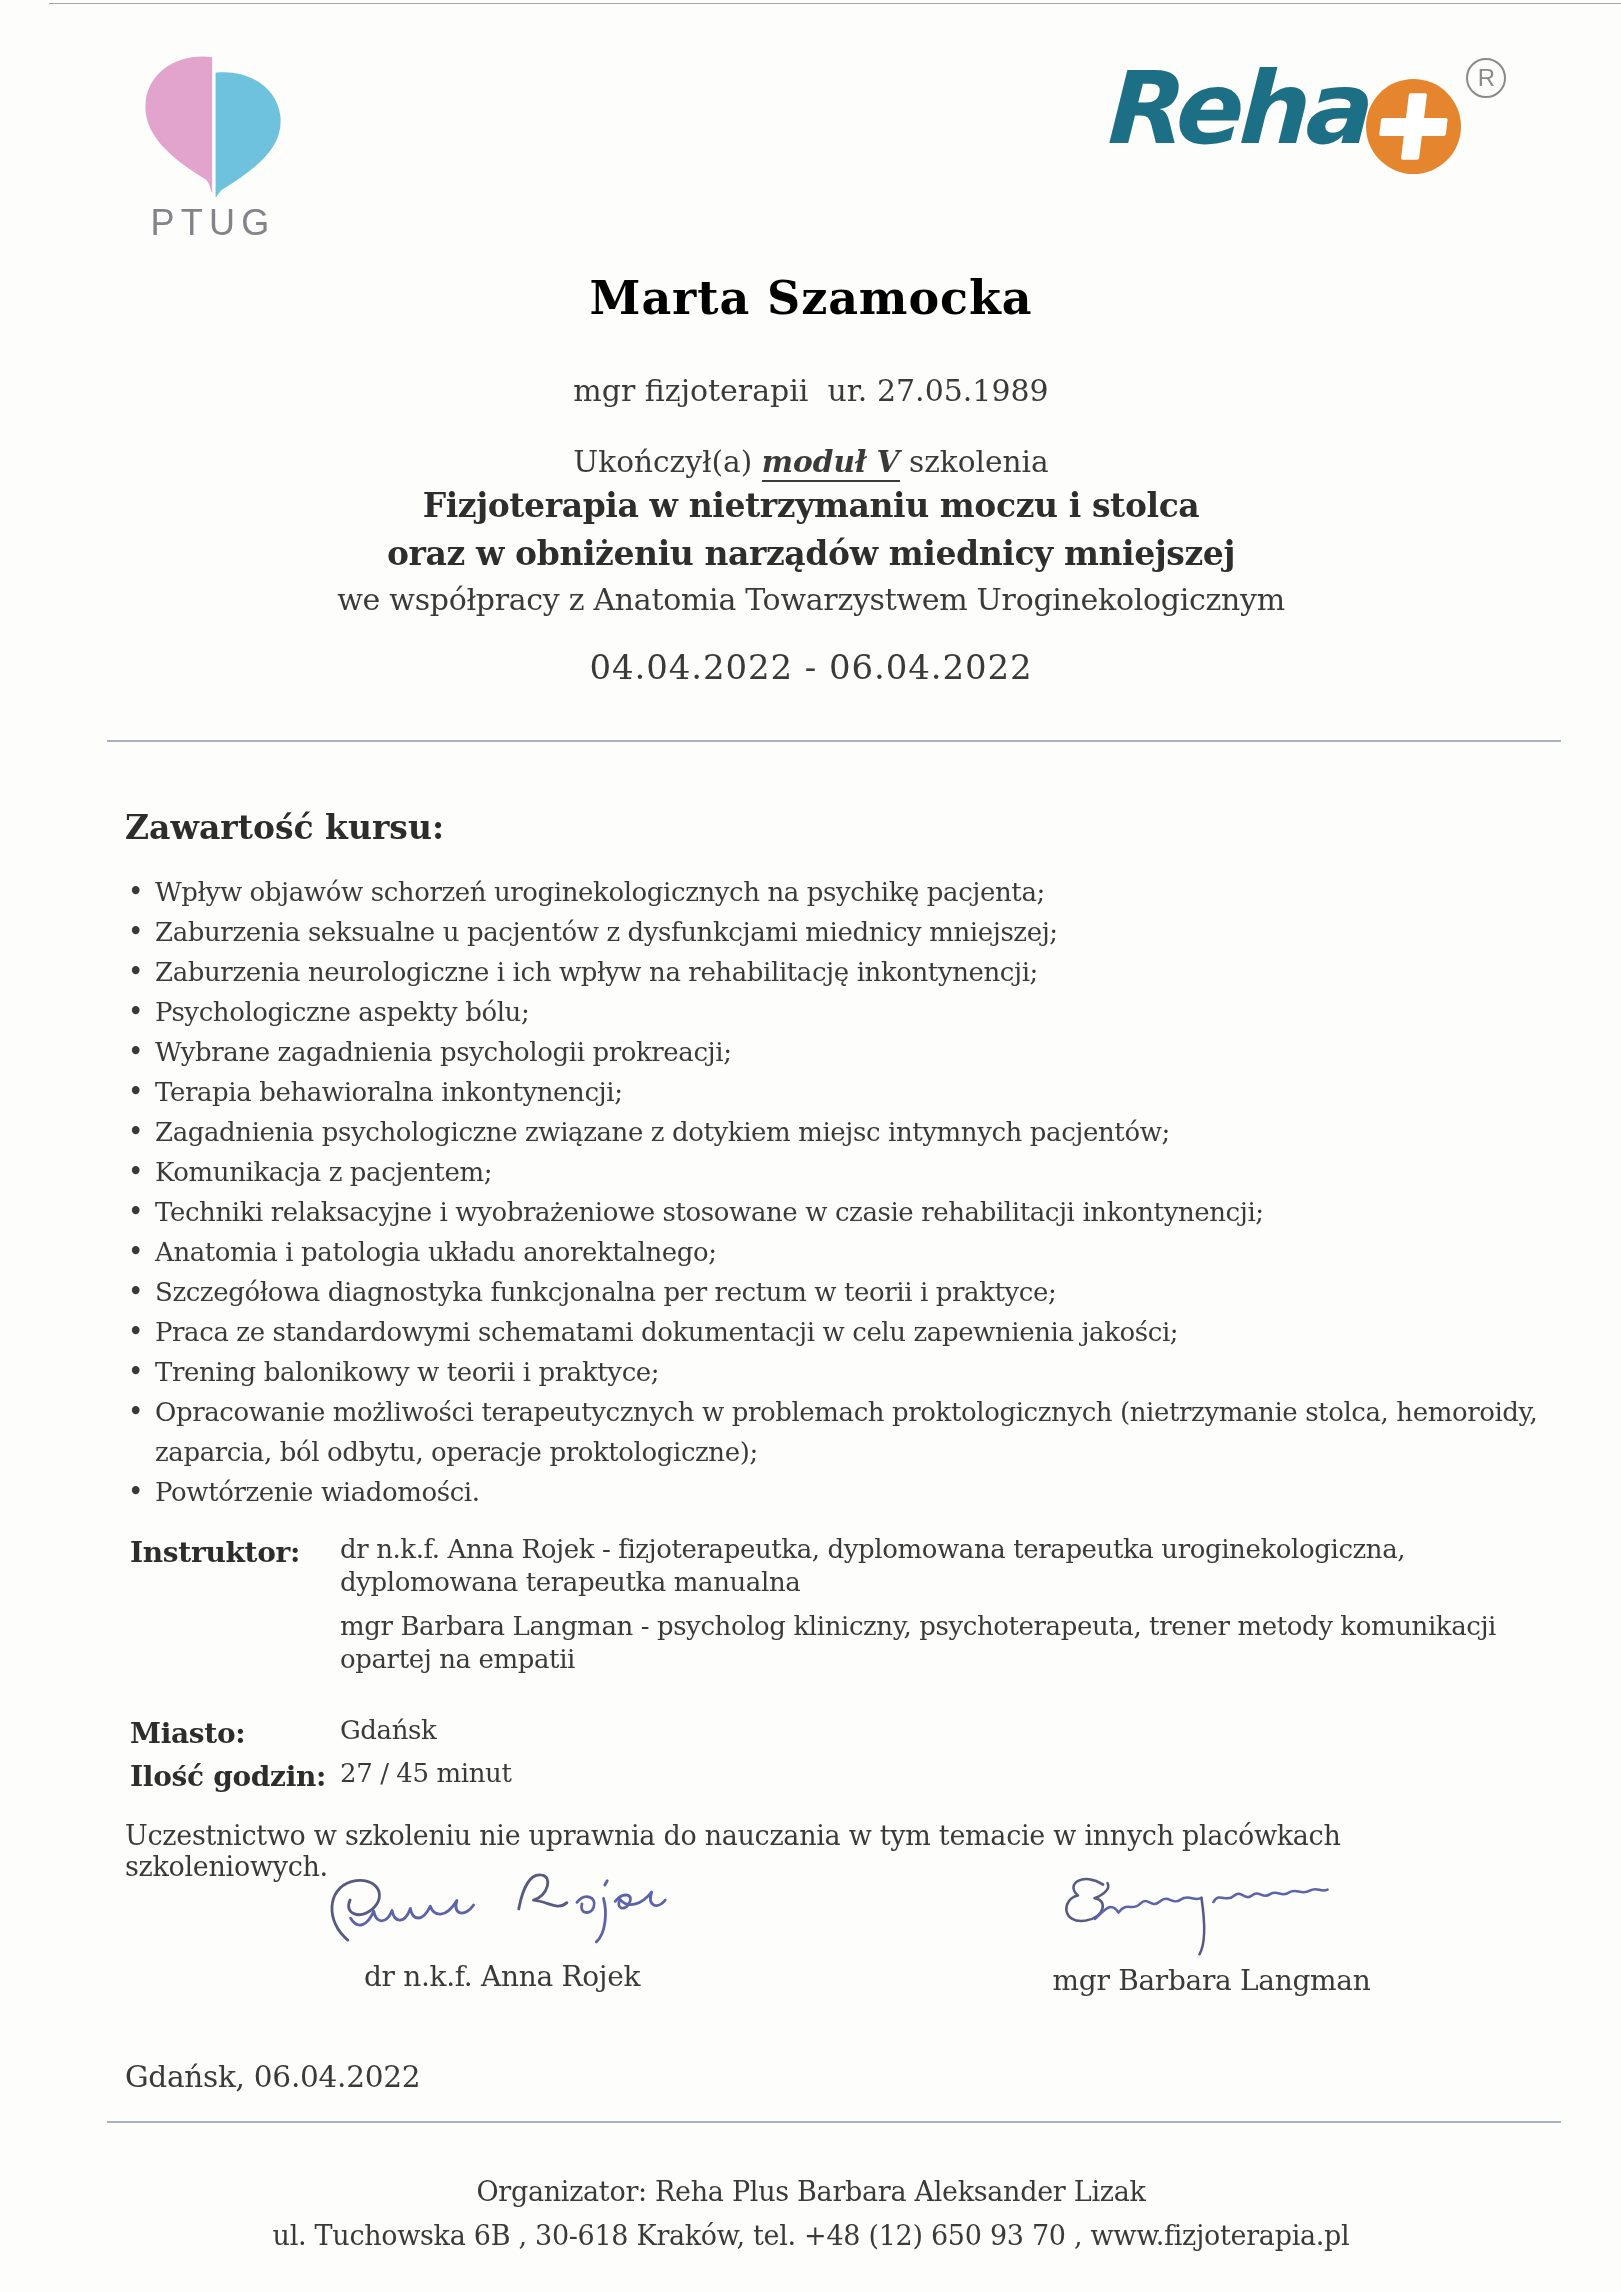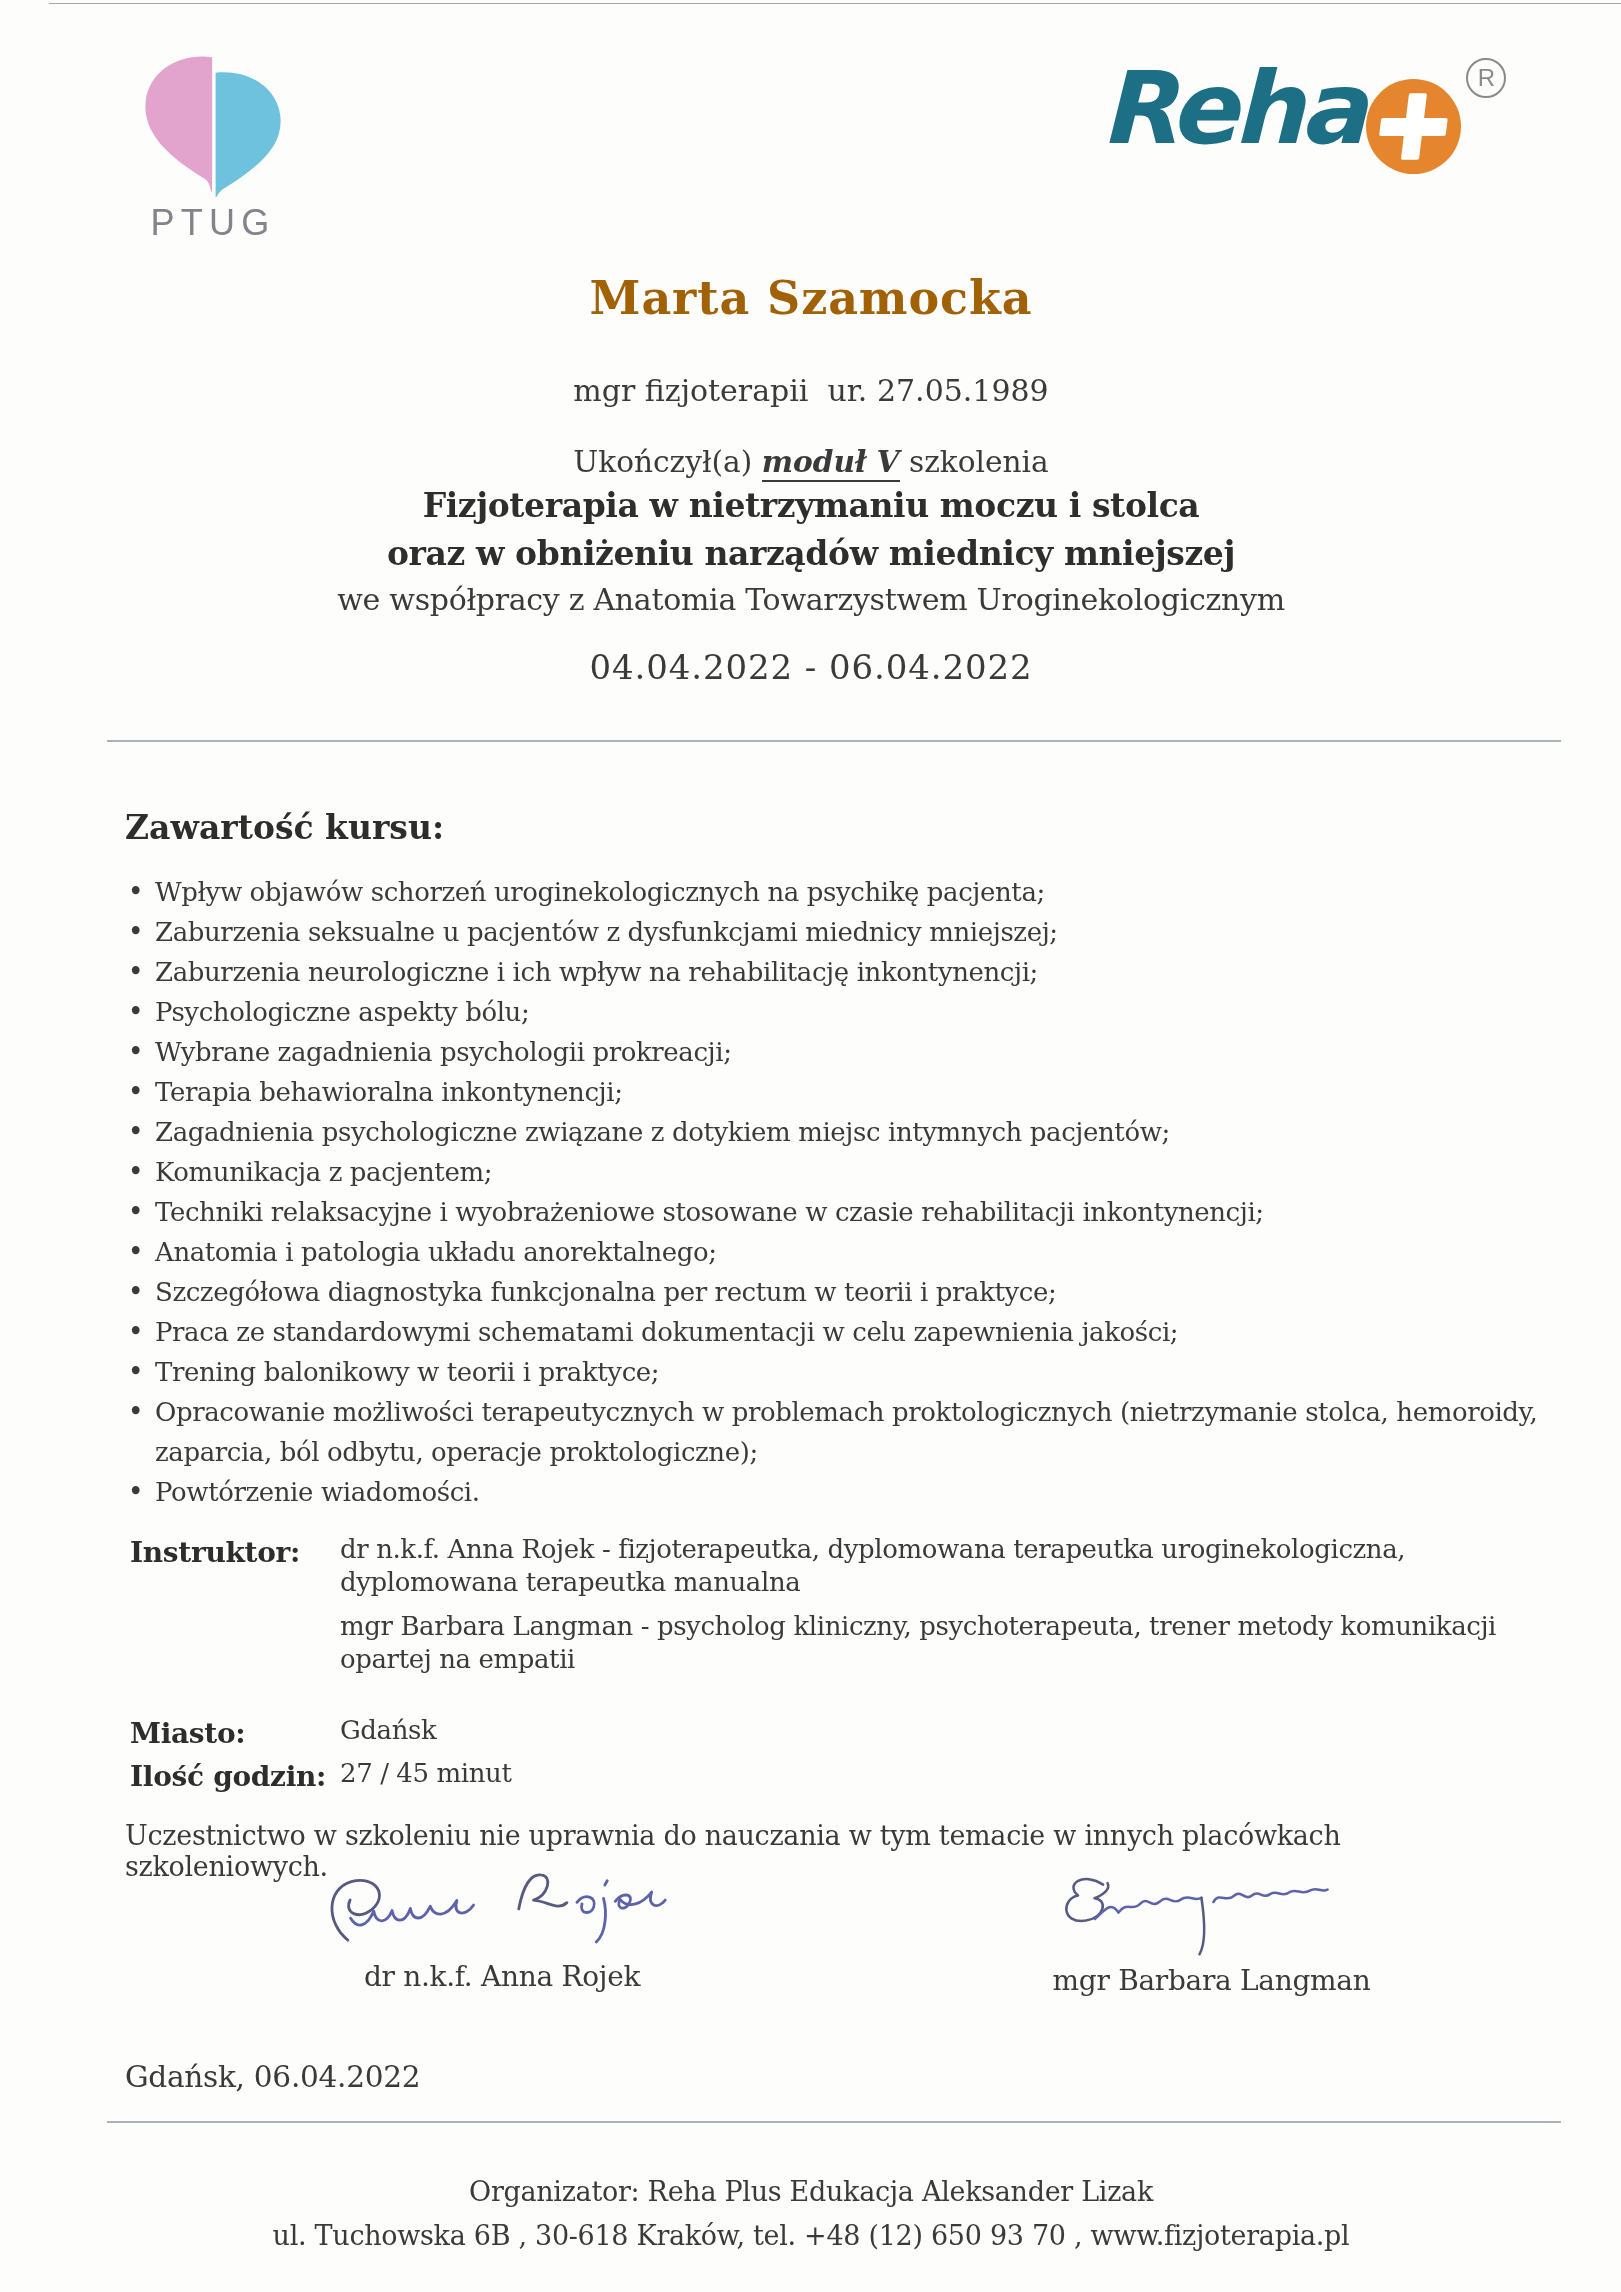--- a/index.html
+++ b/index.html
@@ -20,21 +20,21 @@
   .reha-text{font-family:"DejaVu Sans",sans-serif;font-weight:bold;font-style:italic;
     font-size:100px;line-height:1.05;letter-spacing:-4.5px;color:var(--reha-teal,#1d6f86);
     transform:skewX(-3deg);}
   .reha-circle{width:95px;height:95px;margin-left:-3.6px;margin-top:23px;flex:none;}
   .reha-reg{width:36px;height:36px;margin-left:5.4px;margin-top:1.8px;border:2.7px solid var(--reha-registered-gray,#8a8a8a);
     border-radius:50%;display:flex;align-items:center;justify-content:center;
     font-family:"Liberation Sans",sans-serif;font-size:24px;color:var(--reha-registered-gray,#8a8a8a);}
 
   
   .center-line{position:absolute;left:0;width:100%;text-align:center;}
-  .person-name{top:271px;font-size:46px;font-weight:bold;color:#a16207;letter-spacing:0.9px;}
+  .person-name{top:271px;font-size:46px;font-weight:bold;color:#000000;letter-spacing:0.9px;}
   .person-sub{top:373px;font-size:30px;white-space:pre-wrap;}
   .completion{top:444px;font-size:29.6px;}
   .completion .module{font-style:italic;font-weight:bold;border-bottom:2.7px solid #3a3a3a;padding-bottom:0.9px;}
   .course-t1{top:486px;font-size:33px;font-weight:bold;color:#2e2e2e;letter-spacing:-0.4px;}
   .course-t2{top:534px;font-size:33px;font-weight:bold;color:#2e2e2e;letter-spacing:-0.4px;}
   .coop{top:582px;font-size:30px;letter-spacing:-0.3px;}
   .dates{top:647px;font-size:34px;letter-spacing:0.9px;}
 
   .divider{position:absolute;left:107px;right:61px;height:1.8px;background:var(--divider,#a9b3bd);}
   .divider-1{top:740px;}
@@ -170,17 +170,17 @@
       <path class="sig-stroke dk" d="M196,56 C200,86 202,116 192,132"></path>
       <path class="sig-stroke" d="M212,62 C220,48 230,64 240,54 C250,45 254,62 264,54 C274,46 278,60 288,53 C298,46 304,58 314,51 C324,44 330,56 342,49 C352,43 356,52 366,48"></path>
     </svg>
     <div class="sig-caption">mgr Barbara Langman</div>
   </div>
 
   <div class="place-date">Gdańsk, 06.04.2022</div>
 
   <div class="divider divider-2"></div>
 
-  <div class="footer-line footer-1">Organizator: Reha Plus Edukacja Aleksander Lizak</div>
+  <div class="footer-line footer-1">Organizator: Reha Plus Barbara Aleksander Lizak</div>
   <div class="footer-line footer-2">ul. Tuchowska 6B , 30-618 Kraków, tel. +48 (12) 650 93 70 , www.fizjoterapia.pl</div>
 
 </div>
 
 
 </body></html>

